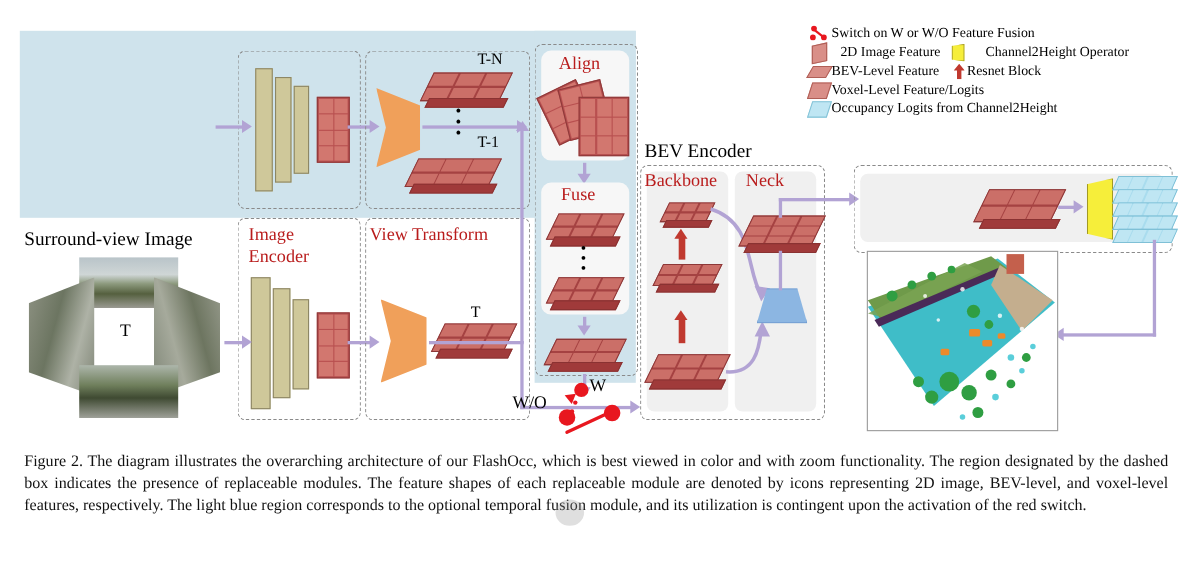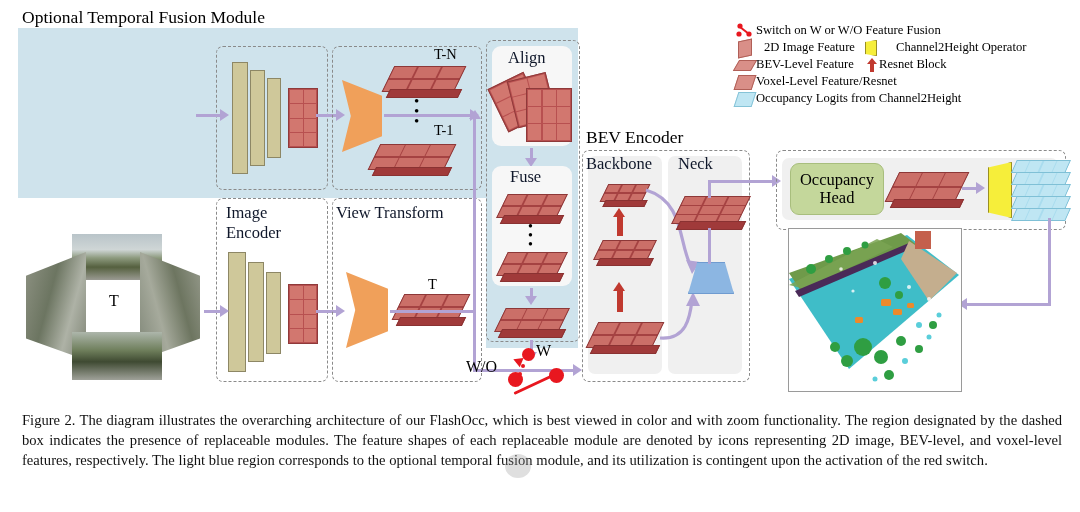--- a/index.html
+++ b/index.html
@@ -12,21 +12,21 @@
   .abs{position:absolute;}
 
   
   .blue-region{background:#cfe3ec;}
   .dashed{border:1.6px dashed #8a8a8a;border-radius:7px;}
   .graybox{background:#f0f0f0;border-radius:7px;}
   .whitebox{background:#f7f7f7;border-radius:9px;}
 
   
   .ttl{font-size:17.5px;line-height:1.06;color:#000;white-space:nowrap;}
-  .ttl2{font-size:16.5px;line-height:1.1;color:#0f172a;}
+  .ttl2{font-size:16.5px;line-height:1.1;color:#b91c1c;}
   .tag{font-size:14.5px;color:#000;white-space:nowrap;}
 
   
   .ring{position:relative;}
   .ring .cam{position:absolute;background-size:cover;background-repeat:no-repeat;}
   .ring-lbl{position:absolute;left:0;width:100%;text-align:center;font-size:16px;color:#000;}
 
   .sky-top{background:linear-gradient(#b9c4c9 0%,#cfd6d6 34%,#8d9a7e 52%,#55603f 72%,#9a9a92 100%);}
   .sky-bot{background:linear-gradient(#adb6ab 0%,#6f7f5c 38%,#3f4a32 62%,#9fa199 100%);}
   .side-l{background:linear-gradient(105deg,#8f9384 0%,#6c7561 40%,#aeb2a6 70%,#7d8374 100%);}
@@ -94,21 +94,20 @@
   .legend{position:absolute;font-size:12.6px;line-height:1.0;color:#000;white-space:nowrap;}
 </style>
 </head>
 <body>
 
 <div class="stage">
 
   <div class="abs blue-region" style="left:18px;top:28px;width:560px;height:170px;"></div>
   <div class="abs blue-region" style="left:486px;top:28px;width:92px;height:320px;"></div>
 
-  <div class="abs ttl" style="left:22px;top:8px;">Optional Temporal Fusion Module</div>
 
 
   <div class="abs dashed" style="left:216px;top:46px;width:110px;height:142px;"></div>
   <div>
     <div class="enc-slab" style="left:232px;top:62px;width:14px;height:110px;"></div>
     <div class="enc-slab" style="left:250px;top:70px;width:13px;height:94px;"></div>
     <div class="enc-slab" style="left:267px;top:78px;width:12px;height:78px;"></div>
   </div>
   <div class="grid2d" style="left:288px;top:88px;width:26px;height:56px;grid-template-columns:1fr 1fr;grid-template-rows:repeat(4,1fr);">
     <i></i>
@@ -244,20 +243,21 @@
         <i></i>
         <i></i>
         <i></i>
     </div>
     <div class="front"></div>
   </div>
 
   <div class="ar" style="left:530px;top:340px;width:3.2px;height:18px;"></div>
   <div class="arhead" style="left:525px;top:352px;border-top:9px solid #b2a3d4;border-left:6px solid transparent;border-right:6px solid transparent;"></div>
 
+  <div class="abs ttl" style="left:22px;top:208px;">Surround-view Image</div>
 
   <div class="abs ring" style="left:24px;top:232px;width:180px;height:150px;">
     <div class="cam sky-top" style="left:48px;top:2px;width:90px;height:46px;"></div>
     <div class="cam side-l" style="left:2px;top:20px;width:60px;height:108px;
                 clip-path:polygon(0% 22%,100% 0%,100% 100%,0% 80%);"></div>
     <div class="cam side-r" style="left:116px;top:20px;width:60px;height:108px;
                 clip-path:polygon(0% 0%,100% 22%,100% 80%,0% 100%);"></div>
     <div class="cam sky-bot" style="left:48px;top:100px;width:90px;height:48px;"></div>
     <div class="ring-lbl" style="top:60px;">T</div>
   </div>
@@ -398,24 +398,20 @@
   </div>
   <div class="ar" style="left:708px;top:228px;width:3.2px;height:36px;"></div>
 
   <div class="ar" style="left:708px;top:180px;width:3.2px;height:18px;"></div>
   <div class="ar" style="left:708px;top:180px;width:68px;height:3.2px;"></div>
   <div class="arhead" style="left:772px;top:175px;border-left:9px solid #b2a3d4;border-top:6px solid transparent;border-bottom:6px solid transparent;"></div>
 
   <div class="abs dashed" style="left:776px;top:150px;width:288px;height:78px;"></div>
   <div class="abs graybox" style="left:782px;top:158px;width:276px;height:62px;"></div>
 
-  <div class="ohead" style="left:790px;top:163px;width:92px;height:50px;flex-direction:column;">
-    <span>Occupancy</span>
-    <span>Head</span>
-  </div>
 
   <div class="bev" style="left:892px;top:172px;width:70px;height:30px;">
     <div class="top" style="grid-template-columns:repeat(3,1fr);grid-template-rows:repeat(2,1fr);">
       <i></i>
         <i></i>
         <i></i>
         <i></i>
         <i></i>
         <i></i>
     </div>
@@ -553,21 +549,21 @@
         <svg width="10" height="14" viewBox="0 0 10 14">
           <polygon points="5,0 10,6 7,6 7,14 3,14 3,6 0,6" fill="#c0392f"></polygon>
         </svg>
       </span>
       <span style="position:absolute;left:143px;top:2px;">Resnet Block</span>
     </div>
 
     <div style="position:relative;height:17px;">
       <span style="position:absolute;left:0px;top:2px;width:16px;height:13px;
                    background:#d98f88;border:1px solid #b05f57;transform:skewX(-18deg);"></span>
-      <span style="position:absolute;left:20px;top:2px;">Voxel-Level Feature/Resnet</span>
+      <span style="position:absolute;left:20px;top:2px;">Voxel-Level Feature/Logits</span>
     </div>
 
     <div style="position:relative;height:17px;">
       <span style="position:absolute;left:0px;top:2px;width:16px;height:13px;
                    background:#bfe6f3;border:1px solid #85c3d7;transform:skewX(-18deg);"></span>
       <span style="position:absolute;left:20px;top:2px;">Occupancy Logits from Channel2Height</span>
     </div>
   </div>
 
   <div class="caption" style="left:22px;top:410px;width:1040px;">Figure 2. The diagram illustrates the overarching architecture of our FlashOcc, which is best viewed in color and with zoom functionality. The region designated by the dashed box indicates the presence of replaceable modules. The feature shapes of each replaceable module are denoted by icons representing 2D image, BEV-level, and voxel-level features, respectively. The light blue region corresponds to the optional temporal fusion module, and its utilization is contingent upon the activation of the red switch.</div>

